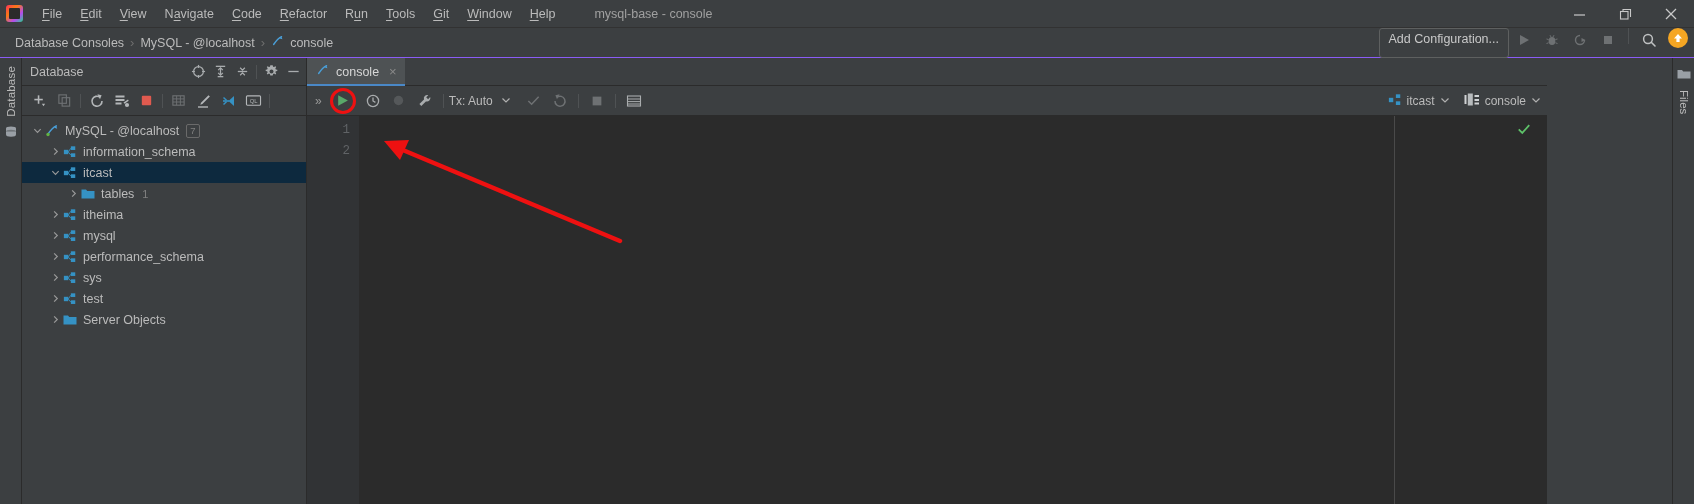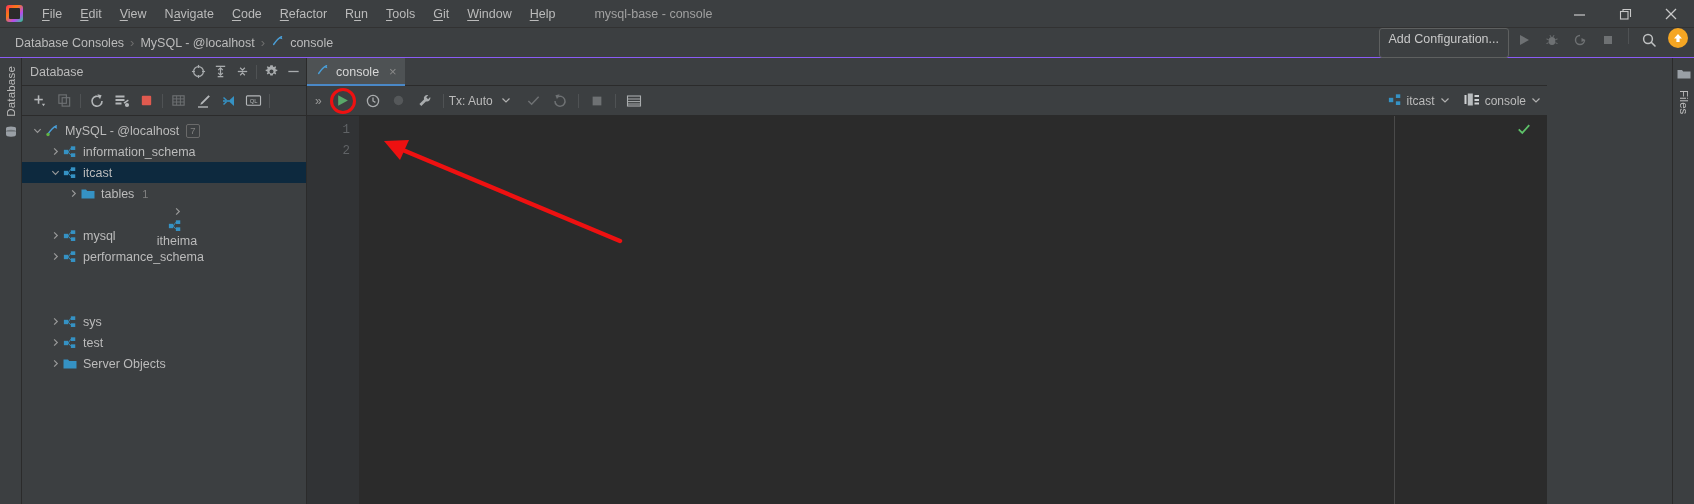--- a/index.html
+++ b/index.html
@@ -499,21 +499,21 @@
             </svg>
           </span>
           <span class="treeicon">
             <svg width="14" height="12" viewBox="0 0 14 12">
               <path d="M0.5,1.5 h4.5 l1.2,1.5 h7.3 v7.5 h-13z" fill="#3592c4"></path>
             </svg>
           </span>
           <span class="treelabel">tables</span>
           <span class="treebadge">1</span>
         </div>
-        <div class="treerow" style="padding-left: 26px; flex-direction: column;">
+        <div class="treerow" style="padding-left: 26px;">
           <span class="twisty">
             <svg width="9" height="9" viewBox="0 0 10 10">
               <polyline points="3.5,1.5 7,5 3.5,8.5" fill="none" stroke="#9a9a9a" stroke-width="1.3"></polyline>
             </svg>
           </span>
           <span class="treeicon">
             <svg width="14" height="14" viewBox="0 0 16 16">
               <rect x="1" y="5.5" width="5" height="5" fill="#3592c4"></rect>
               <rect x="9" y="1.5" width="5" height="4.2" fill="#3592c4"></rect>
               <rect x="9" y="9.5" width="5" height="4.2" fill="#3592c4"></rect>
@@ -550,21 +550,21 @@
             <svg width="14" height="14" viewBox="0 0 16 16">
               <rect x="1" y="5.5" width="5" height="5" fill="#3592c4"></rect>
               <rect x="9" y="1.5" width="5" height="4.2" fill="#3592c4"></rect>
               <rect x="9" y="9.5" width="5" height="4.2" fill="#3592c4"></rect>
               <line x1="6" y1="8" x2="9" y2="3.6" stroke="#3592c4" stroke-width="1"></line>
               <line x1="6" y1="8" x2="9" y2="11.6" stroke="#3592c4" stroke-width="1"></line>
             </svg>
           </span>
           <span class="treelabel">performance_schema</span>
         </div>
-        <div class="treerow" style="padding-left: 26px; margin-top: 44px;">
+        <div class="treerow" style="padding-left: 26px;">
           <span class="twisty">
             <svg width="9" height="9" viewBox="0 0 10 10">
               <polyline points="3.5,1.5 7,5 3.5,8.5" fill="none" stroke="#9a9a9a" stroke-width="1.3"></polyline>
             </svg>
           </span>
           <span class="treeicon">
             <svg width="14" height="14" viewBox="0 0 16 16">
               <rect x="1" y="5.5" width="5" height="5" fill="#3592c4"></rect>
               <rect x="9" y="1.5" width="5" height="4.2" fill="#3592c4"></rect>
               <rect x="9" y="9.5" width="5" height="4.2" fill="#3592c4"></rect>

